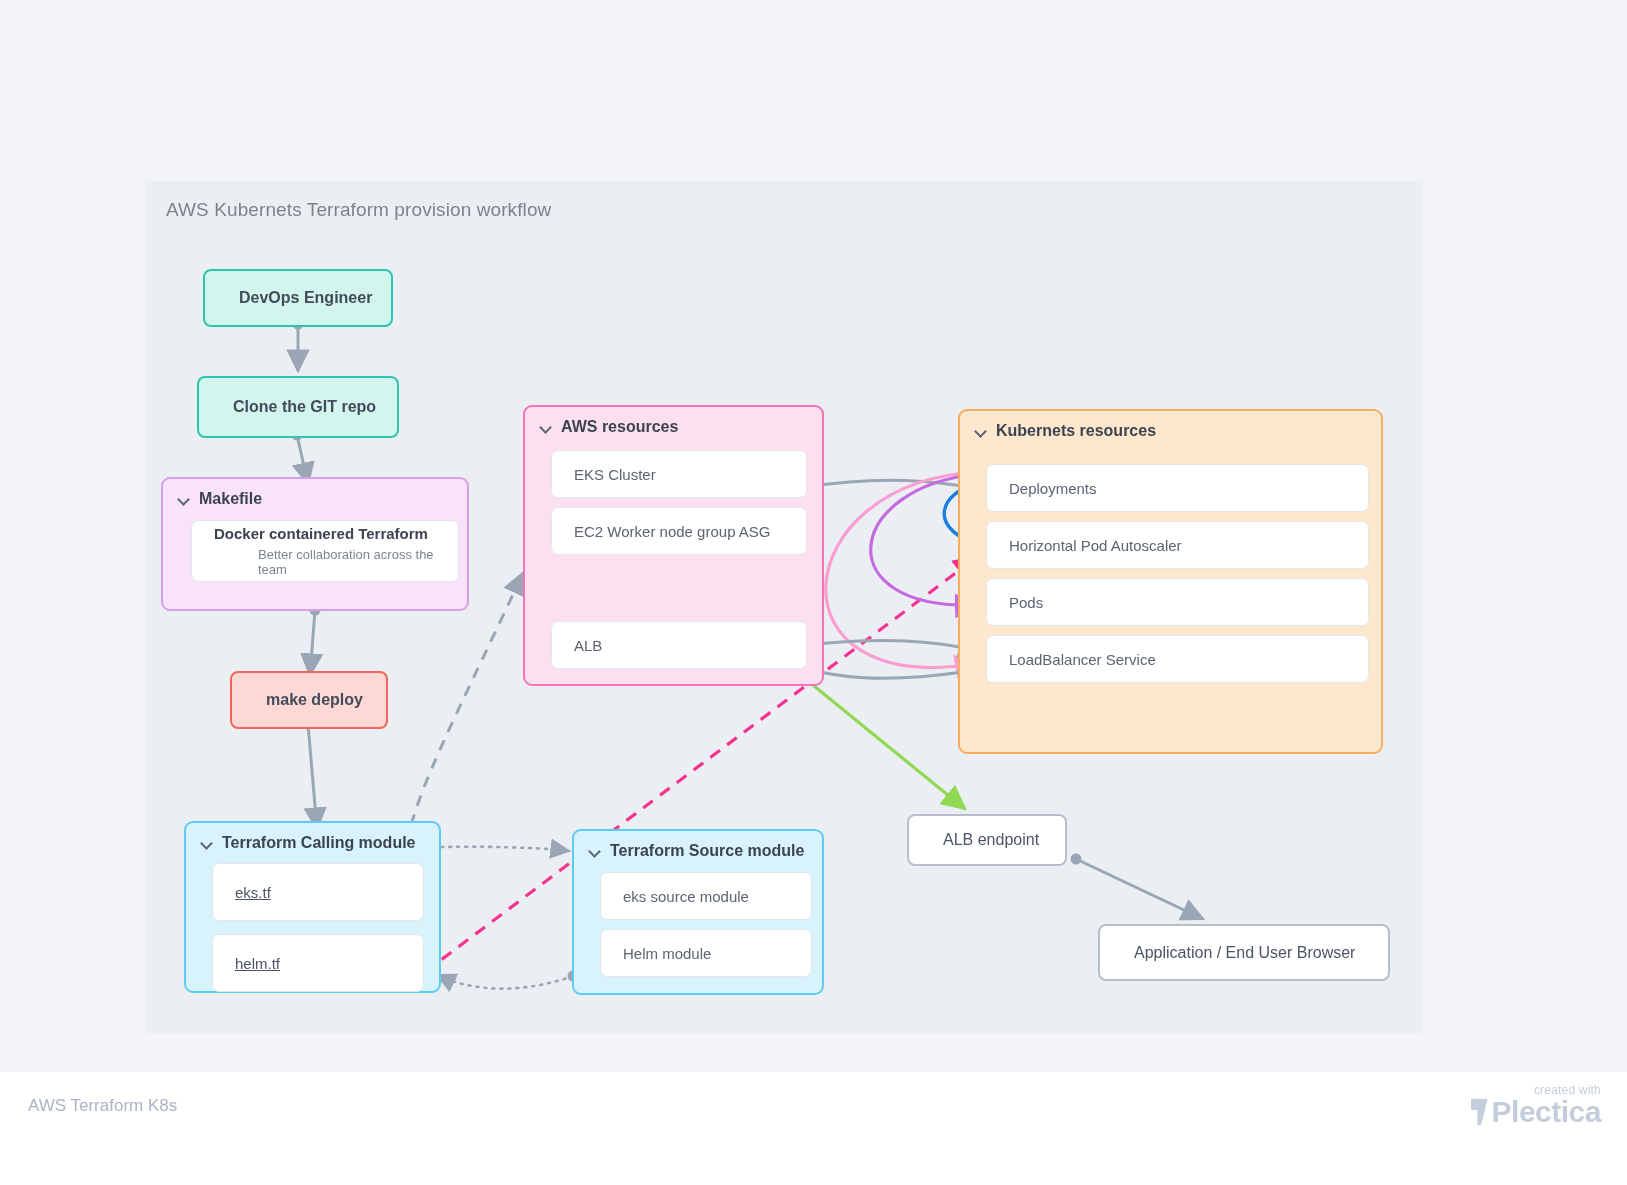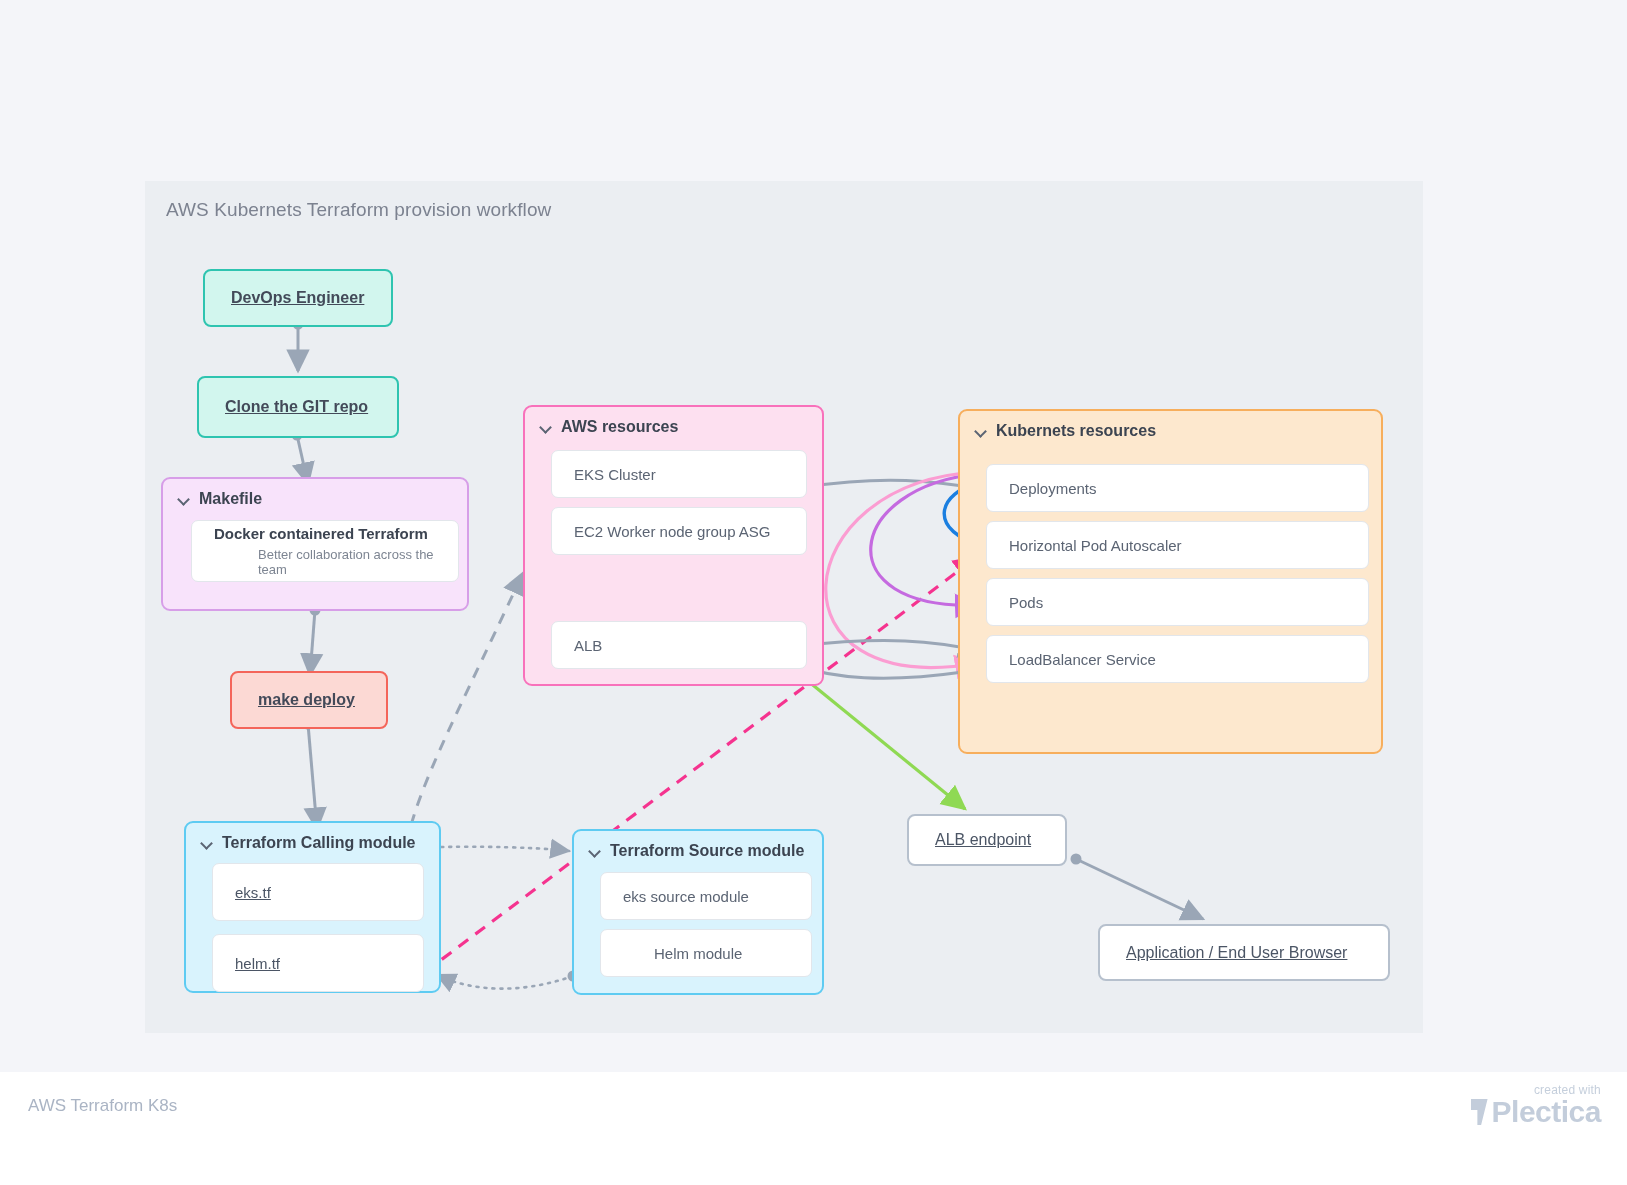--- a/index.html
+++ b/index.html
@@ -33,22 +33,21 @@
     border-radius: 8px;
     display: flex;
     align-items: center;
     background: #fff;
     border: 2px solid #b6c0cd;
   }
   .node .lbl {
     font-size: 16px;
     color: #434a59;
     font-weight: bold;
-    padding-left: 26px;
-    text-decoration: underline;
+    padding-left: 34px;
   }
   .node.plain { border: 2px solid #b6c0cd; background: #fff; }
   .node.plain .lbl { font-weight: normal; color: #4b5565; }
 
   .node.mint { background: #d2f6ee; border-color: #2ec4b0; }
   .node.salmon { background: #fcd9d4; border-color: #f4655a; }
 
   
   .group {
     position: absolute;
@@ -321,21 +320,21 @@
     </div>
 
     <div class="group cyan" style="left:427px; top:648px; width:252px; height:166px;">
       <div class="ghead">
         <span class="chev"></span>
         <span>Terraform Source module</span>
       </div>
       <div class="child" style="left:26px; top:41px; width:212px; height:48px;">
         <div class="ctitle">eks source module</div>
       </div>
-      <div class="child" style="left:26px; top:98px; width:212px; height:48px;padding-left:31px;">
+      <div class="child" style="left:26px; top:98px; width:212px; height:48px;">
         <div class="ctitle">Helm module</div>
       </div>
     </div>
 
     <div class="node plain" style="left:762px; top:633px; width:160px; height:52px;">
       <span class="lbl">ALB endpoint</span>
     </div>
 
     <div class="node plain" style="left:953px; top:743px; width:292px; height:57px;">
       <span class="lbl">Application / End User Browser</span>

